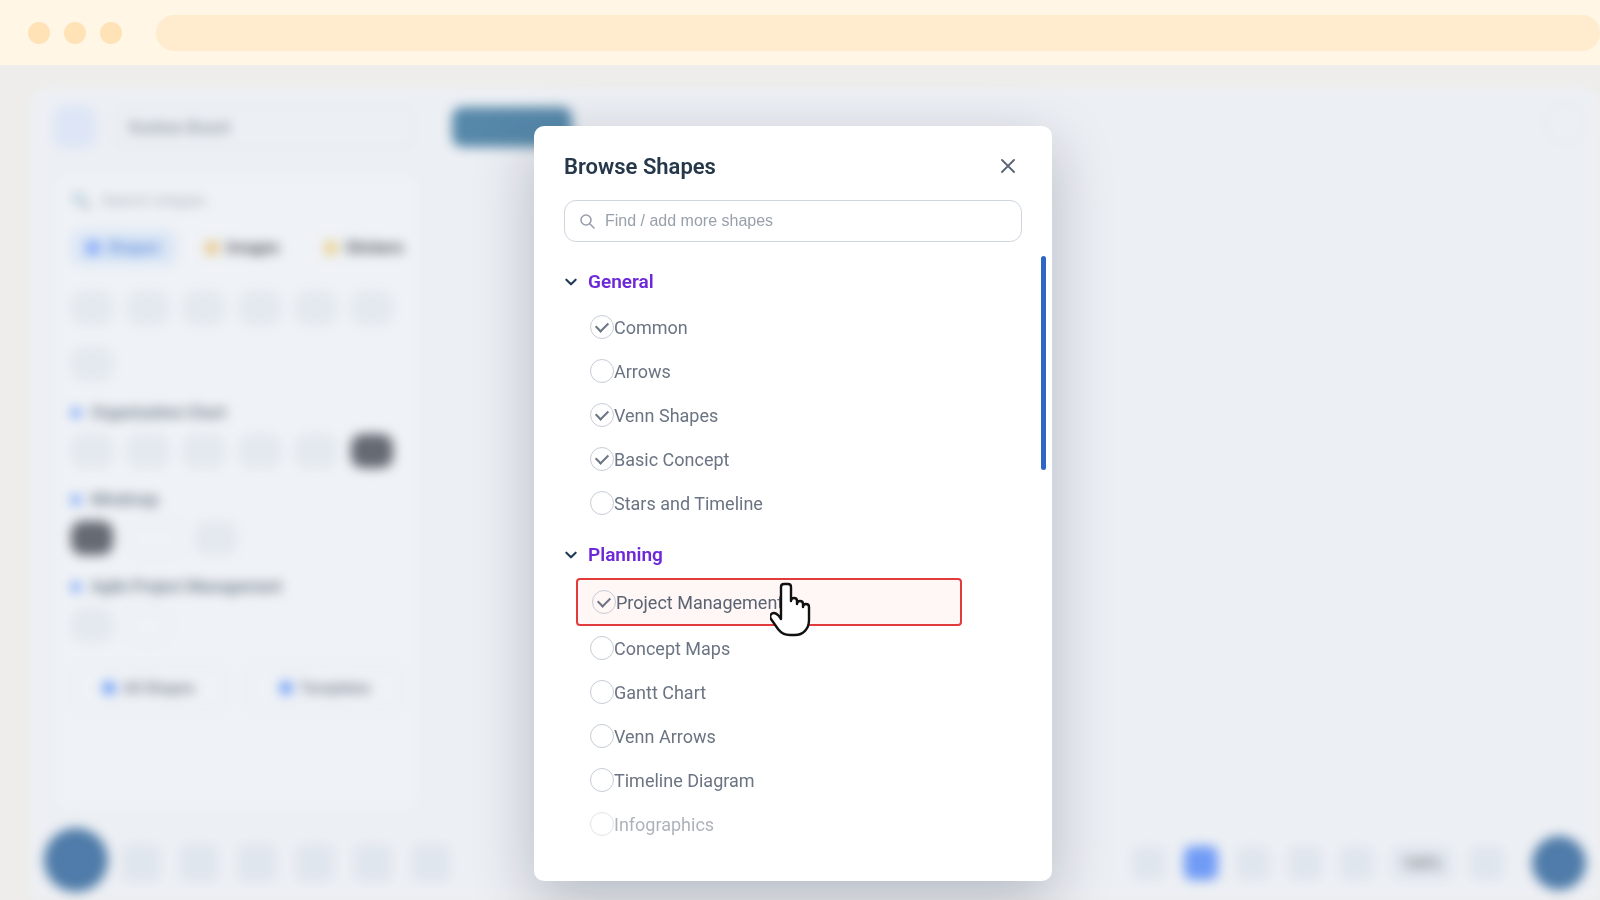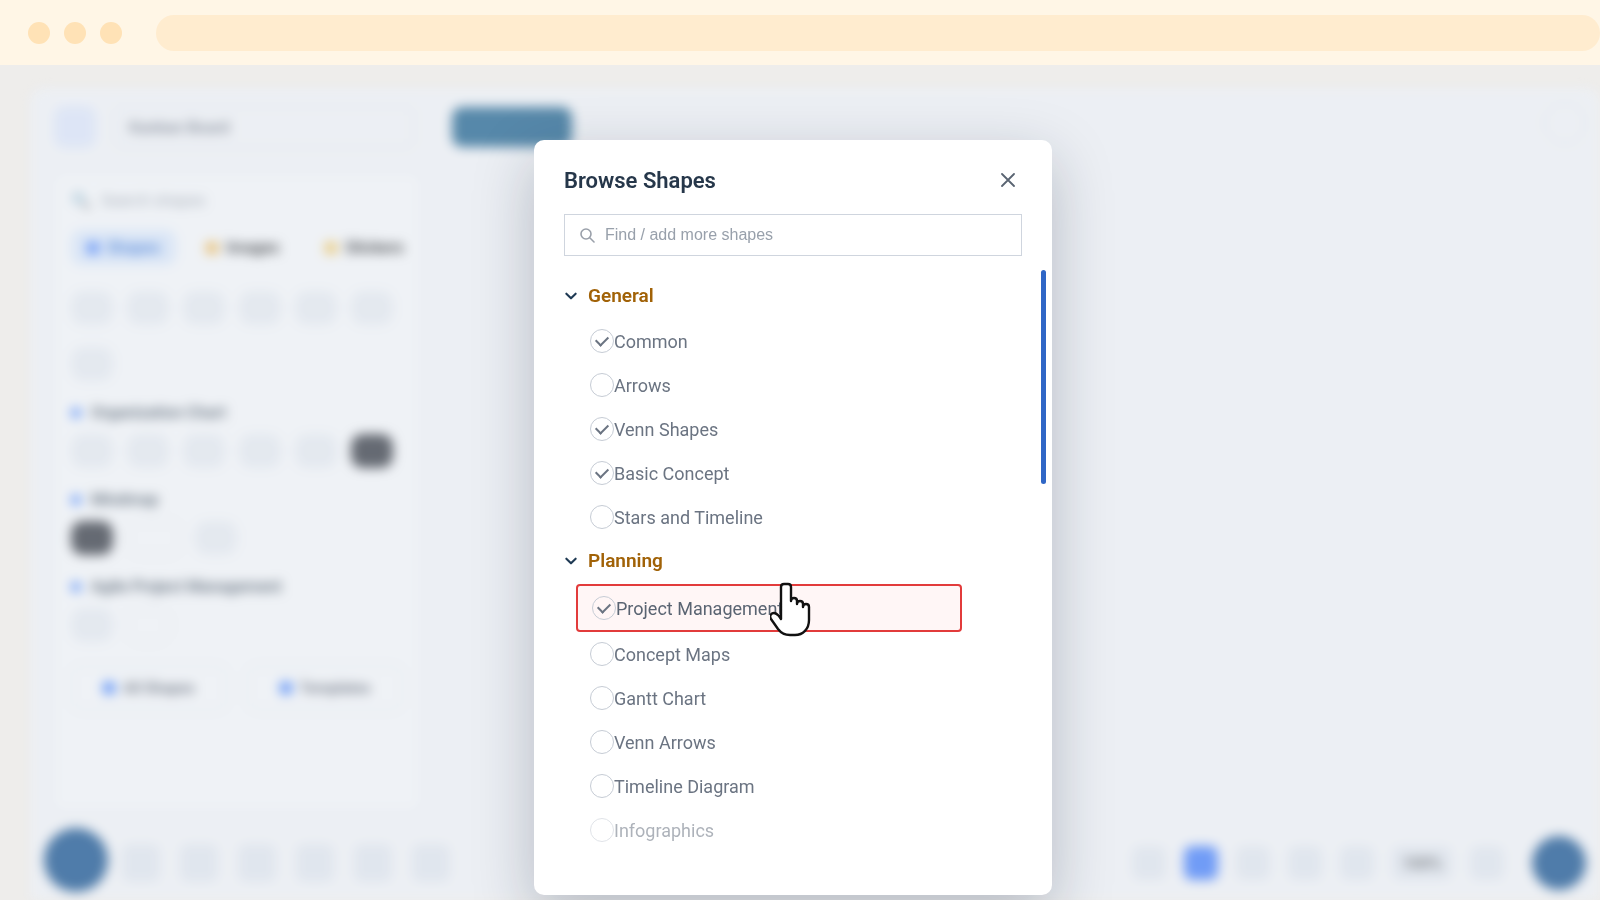--- a/index.html
+++ b/index.html
@@ -61,37 +61,37 @@
   .bottom-right-fab { position:absolute; right:14px; bottom:10px; width:54px;height:54px;border-radius:50%;background:#0a4a8a; }
 
   
   .scrim {
     position:absolute; left:0; right:0; top:65px; bottom:0;
     background: rgba(210,218,228,0.35);
   }
 
   
   .modal {
-    position:absolute; left:534px; top:140px; width:518px; height:755px;
+    position:absolute; left:534px; top:126px; width:518px; height:755px;
     background:#fff; border-radius:10px; box-shadow: 0 20px 60px rgba(20,30,50,0.25);
     display:flex; flex-direction:column; overflow:hidden;
   }
   .modal-head { display:flex; align-items:center; justify-content:space-between; padding:26px 30px 10px 30px; }
   .modal-title { font-size:22px; font-weight:600; color:#26374a; }
   .close-x { width:28px;height:28px; display:flex; align-items:center; justify-content:center; color:#5a6472; cursor:pointer; font-size:18px; }
 
   .search-wrap { padding: 10px 30px 6px 30px; }
-  .search-box { display:flex; align-items:center; gap:10px; border:1px solid #cfd5de; border-radius:0; height:42px; padding:0 14px; }
+  .search-box { display:flex; align-items:center; gap:10px; border:1px solid #cfd5de; border-radius:12px; height:42px; padding:0 14px; }
   .search-box input { border:none; outline:none; flex:1; font-size:16px; color:#3a4252; background:transparent; }
   .search-box input::placeholder{ color:#98a0ab; }
   .mag { width:16px;height:16px; }
 
   .scroll-area { position:relative; flex:1; padding: 18px 30px 0 30px; overflow:hidden; }
 
-  .section-header { display:flex; align-items:center; gap:10px; color:#a16207; font-weight:600; font-size:19px; margin: 4px 0 12px 0; cursor:pointer; }
+  .section-header { display:flex; align-items:center; gap:10px; color:#6d28d9; font-weight:600; font-size:19px; margin: 4px 0 12px 0; cursor:pointer; }
   .chev { width:14px; height:14px; }
 
   .item-row { display:flex; align-items:center; gap:0; padding:10px 6px 10px 26px; border-radius:6px; }
   .item-row .lbl { font-size:18px; color:#6b7482; }
   .chk { width:24px; height:24px; border-radius:50%; border:1.5px solid #c6ccd5; display:flex; align-items:center; justify-content:center; flex-shrink:0; }
   .chk.checked::after { content:""; width:10px; height:6px; border-left:2px solid #6b7482; border-bottom:2px solid #6b7482; transform: rotate(-45deg) translate(1px,-1px); }
 
   .highlight-box { border:2px solid #e23b3b; background:#fff6f6; border-radius:4px; }
   .highlight-box .lbl { color:#5a6472; }
 
@@ -264,21 +264,21 @@
     </div>
     <div class="item-row">
       <span class="chk checked"></span>
       <span class="lbl">Basic Concept</span>
     </div>
     <div class="item-row">
       <span class="chk"></span>
       <span class="lbl">Stars and Timeline</span>
     </div>
 
-    <div class="section-header" style="margin-top:10px">
+    <div class="section-header" style="margin-top:18px">
       <svg class="chev" viewBox="0 0 12 12">
           <path d="M2 4 L6 8 L10 4" stroke="#1f3a54" stroke-width="1.8" fill="none" stroke-linecap="round" stroke-linejoin="round"></path>
         </svg>
       <span>Planning</span>
     </div>
 
     <div class="item-row highlight-box" style="margin-left:12px;margin-right:60px;padding-left:14px">
       <span class="chk checked"></span>
       <span class="lbl">Project Management</span>
     </div>

